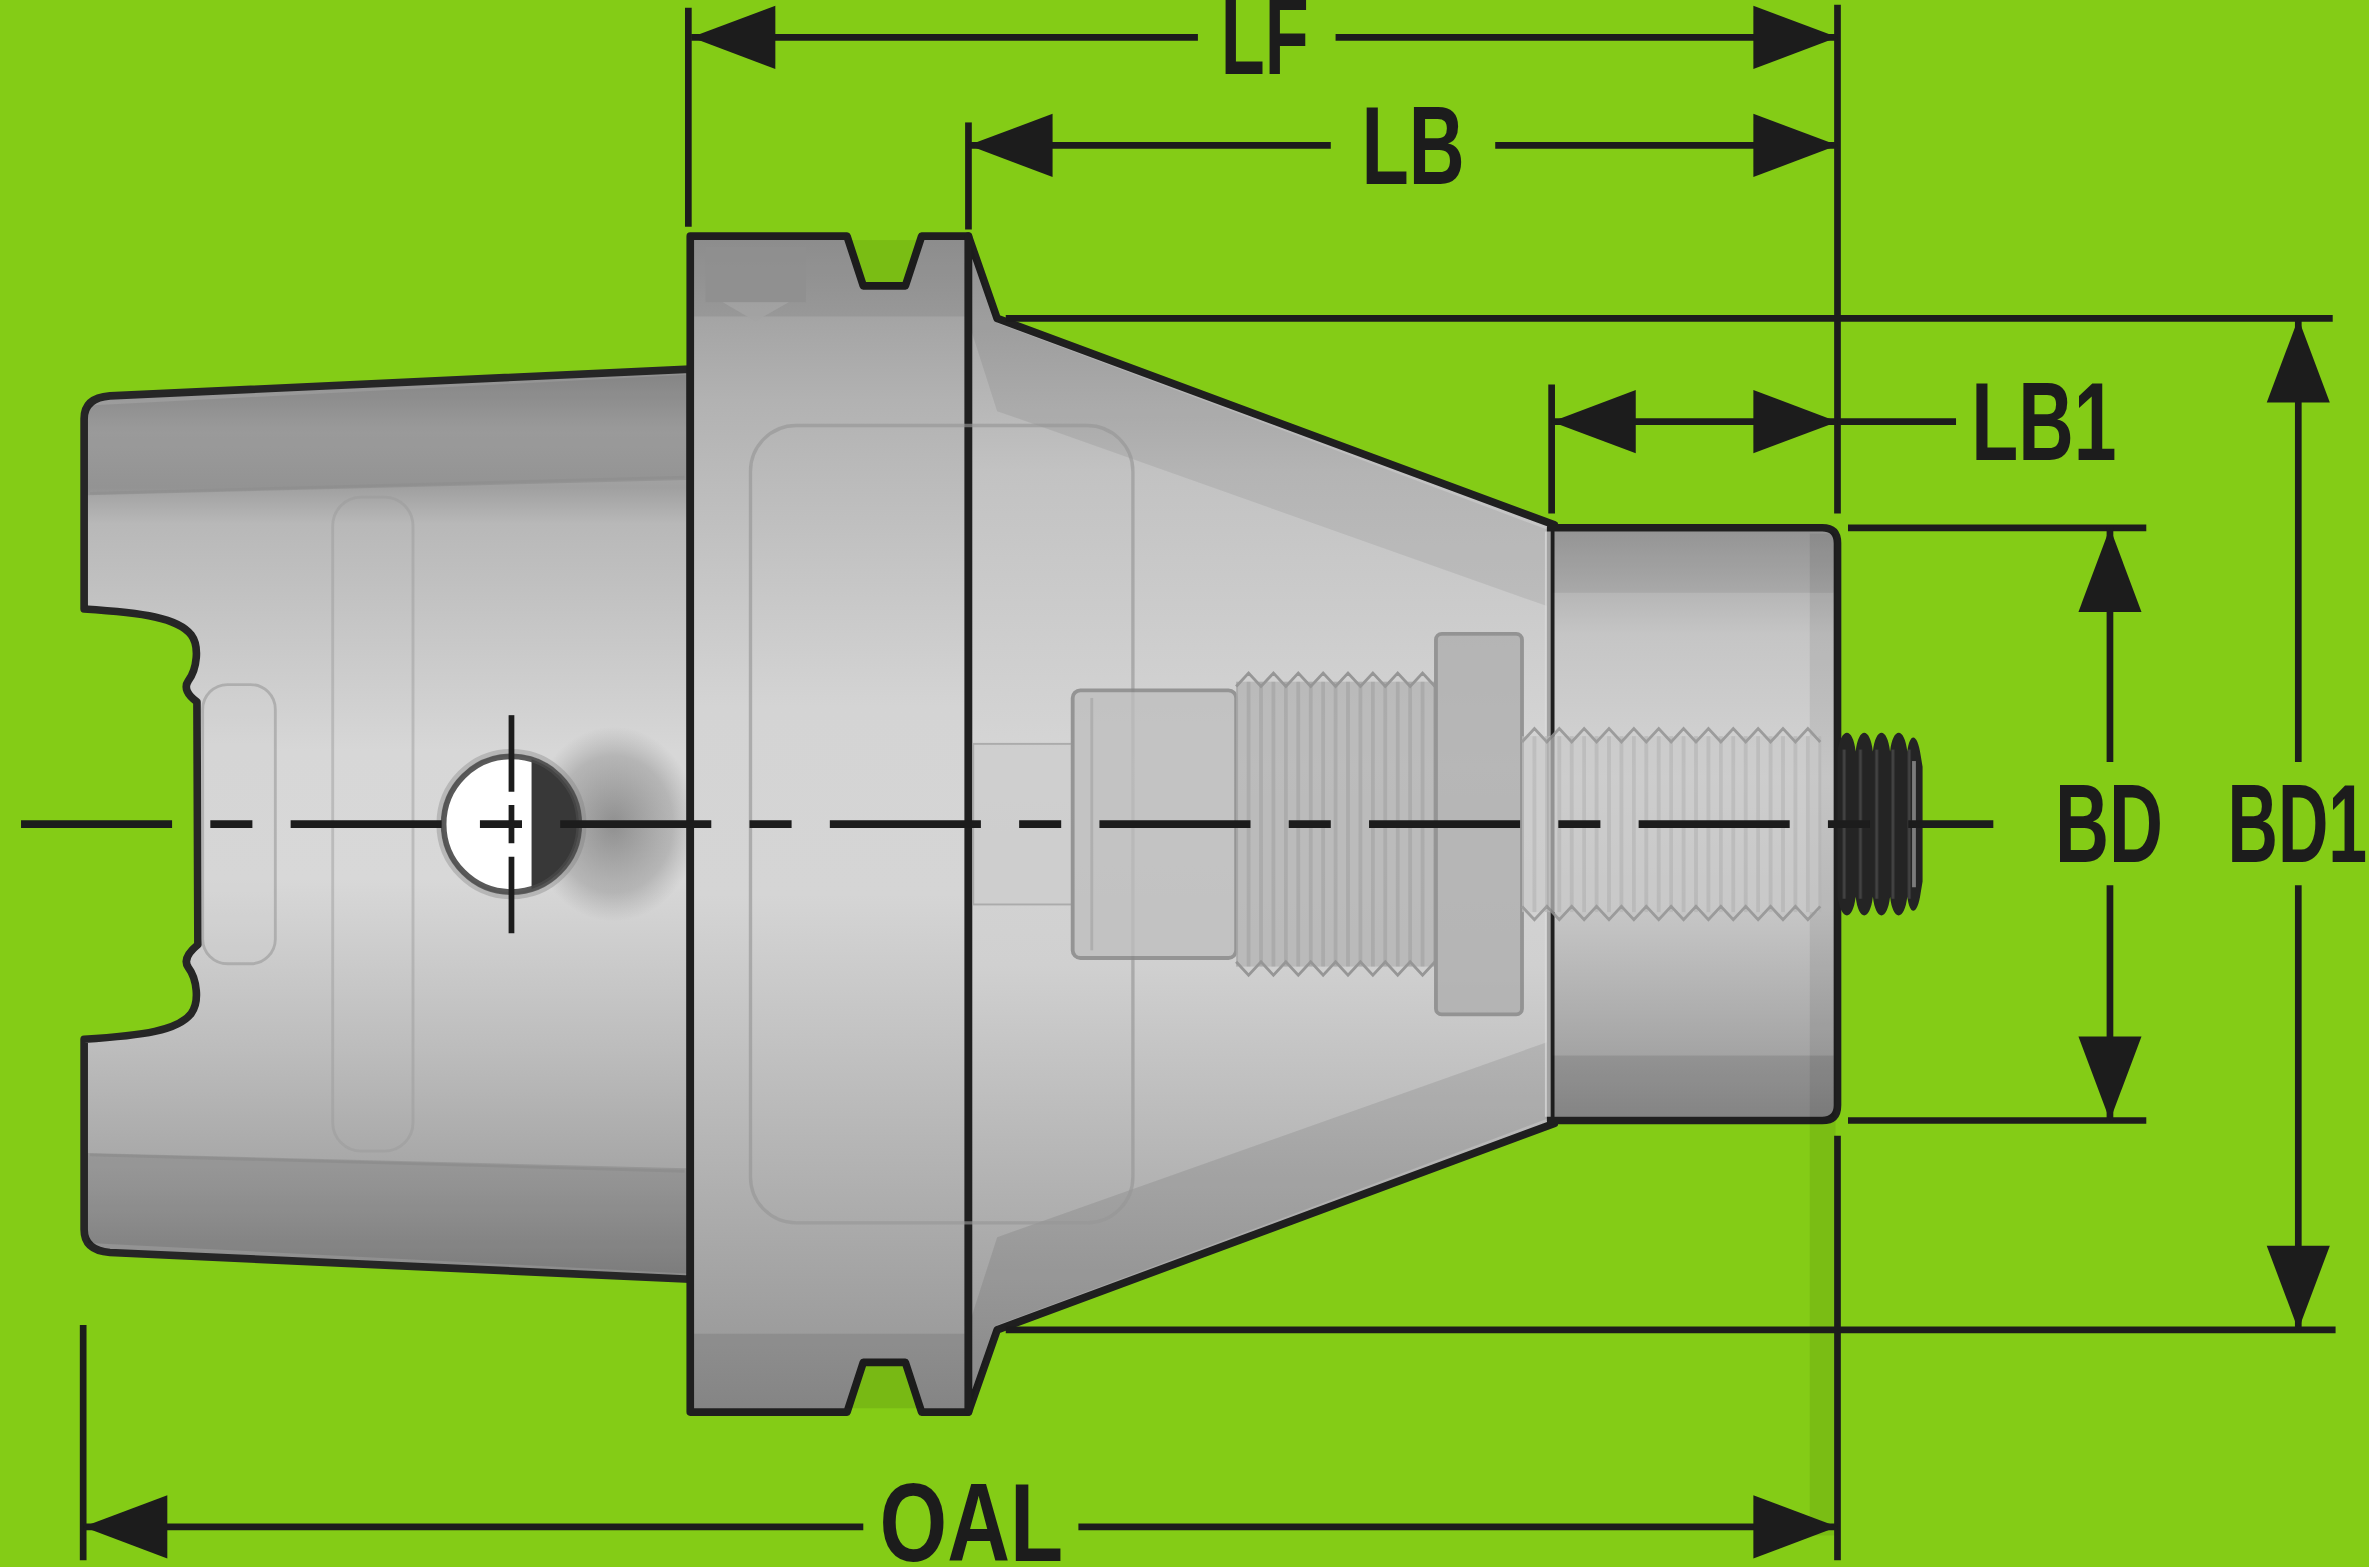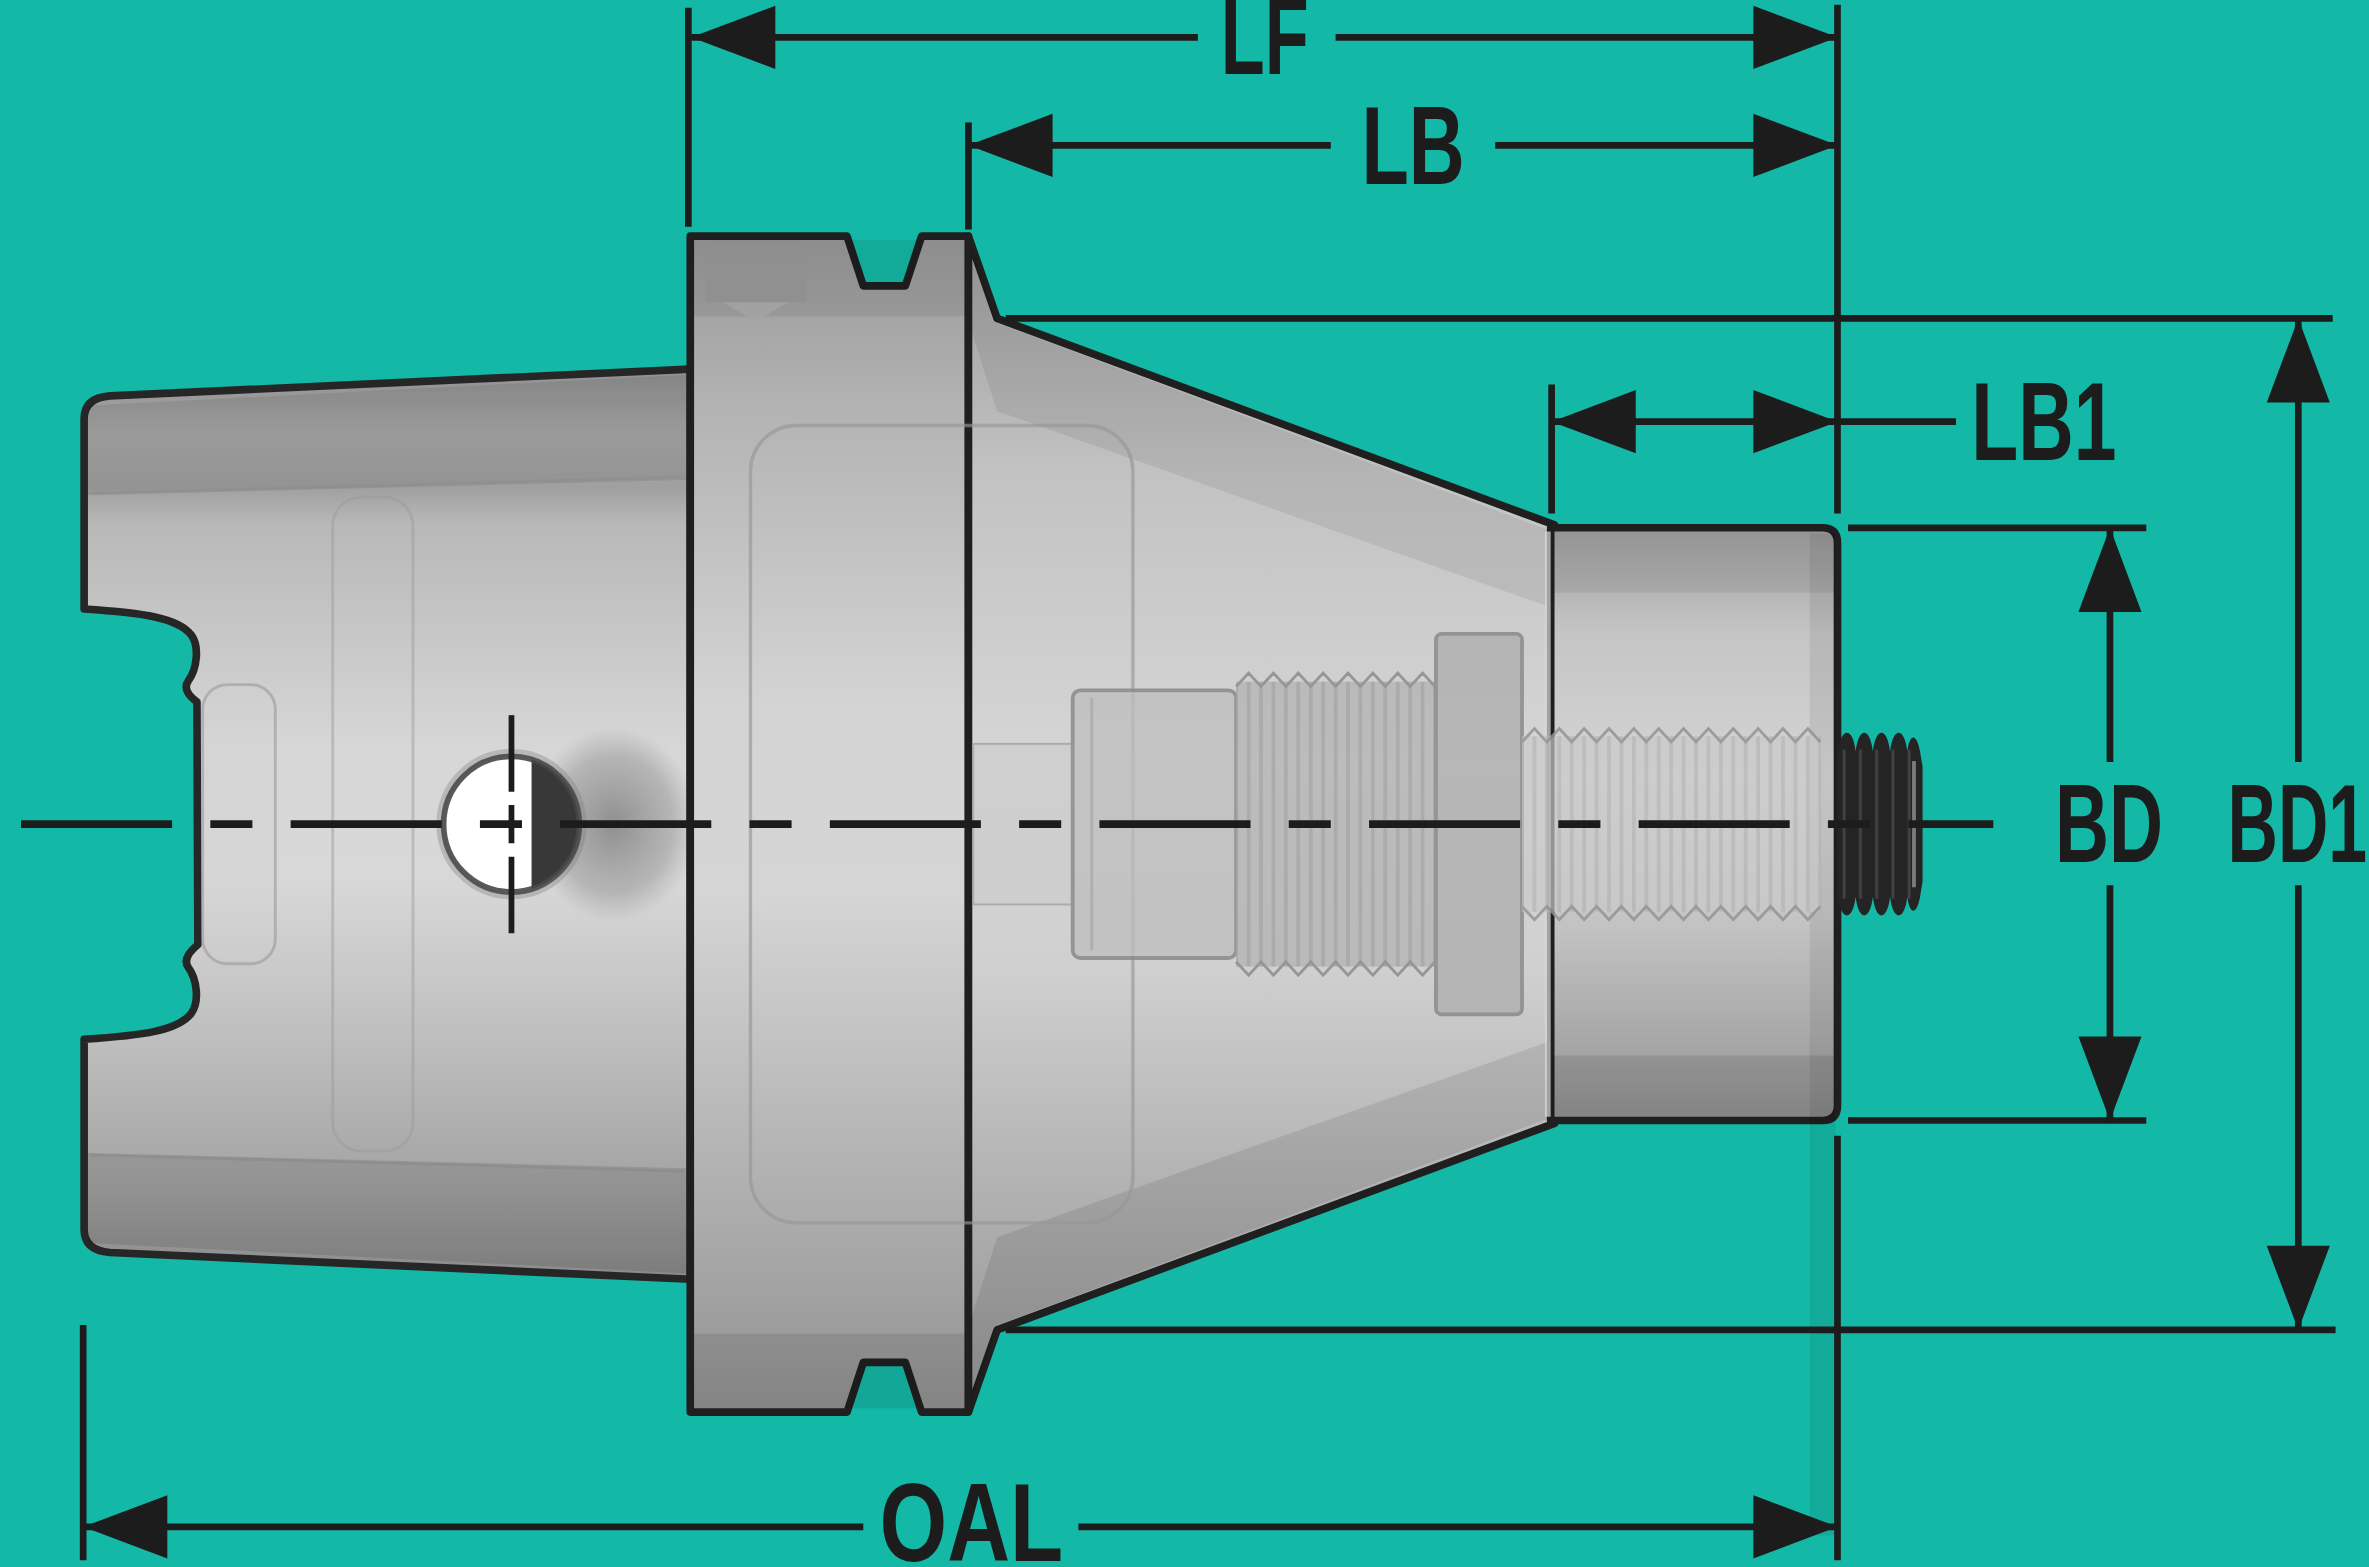--- a/index.html
+++ b/index.html
@@ -1,17 +1,17 @@
 <!DOCTYPE html>
 <html><head>
 <meta charset="utf-8">
 <style>
   html,body{margin:0;padding:0;background:#ffffff;}
   body{width:2370px;height:1568px;overflow:hidden;font-family:"Liberation Sans",sans-serif;}
-  .stage{position:relative;width:2370px;height:1568px;background:#14b8a6;}
+  .stage{position:relative;width:2370px;height:1568px;background:#84cc16;}
   svg{position:absolute;left:0;top:0;}
   text{font-family:"Liberation Sans","DejaVu Sans",sans-serif;font-weight:bold;}
 </style>
 </head>
 <body>
 
 <div class="stage">
 <svg width="2370" height="1568" viewBox="0 0 2479 1640" xmlns="http://www.w3.org/2000/svg">
   <defs>
     <linearGradient id="gShank" x1="0" y1="0" x2="0" y2="1">

